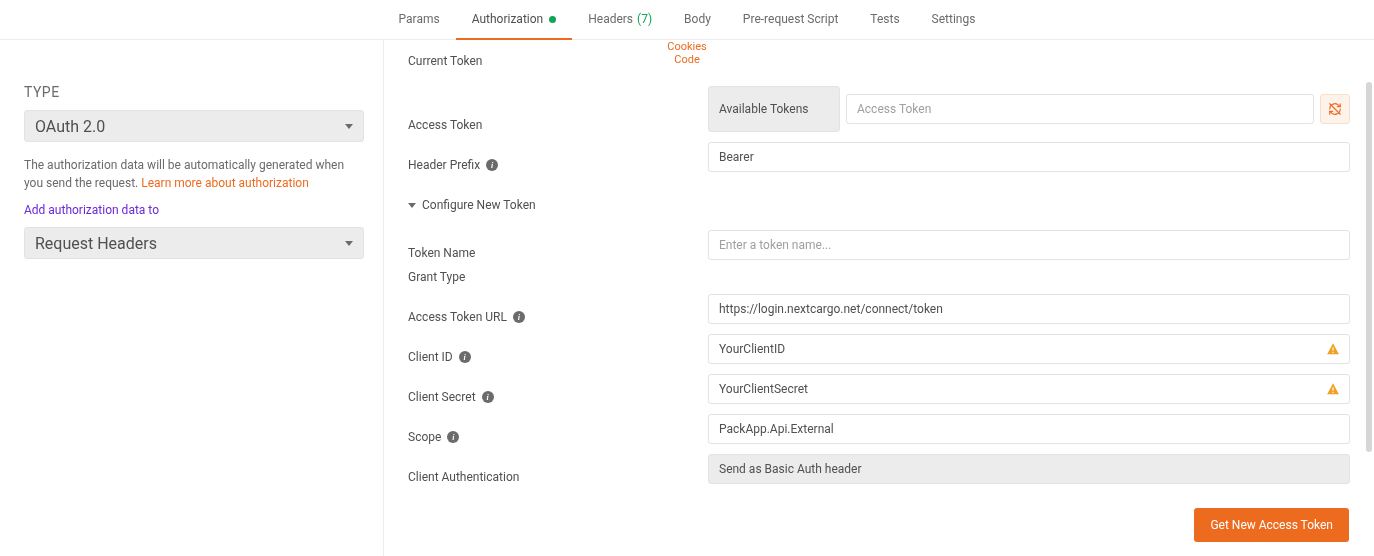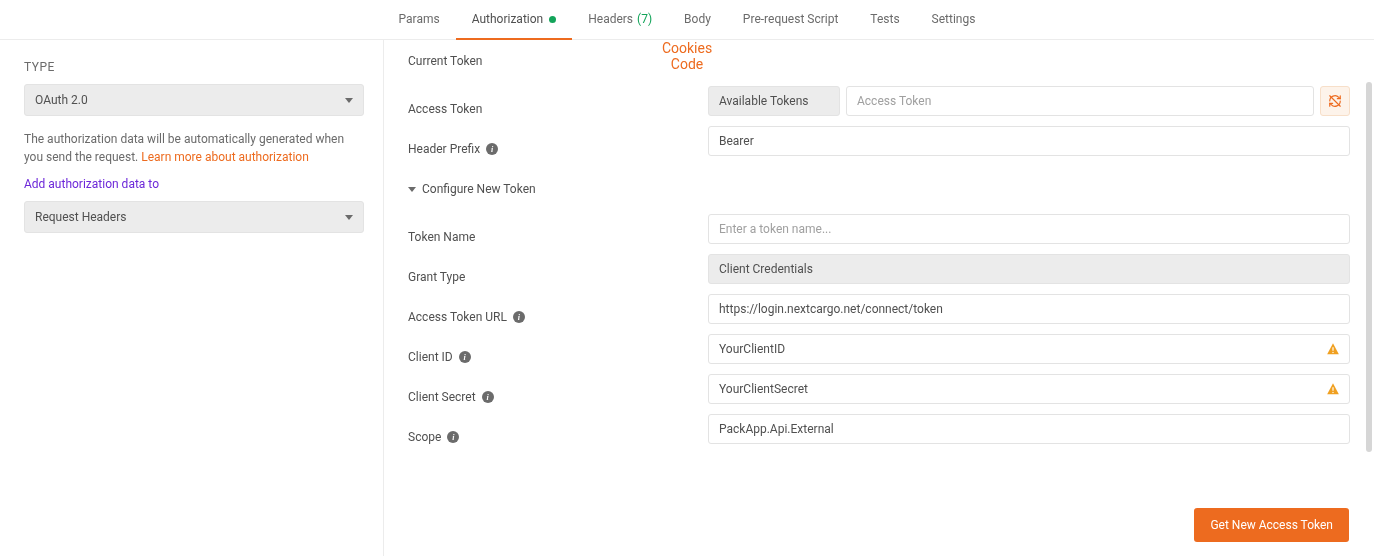--- a/index.html
+++ b/index.html
@@ -35,51 +35,52 @@
   .tab.active {
     color: #505050;
     border-bottom: 2px solid #ed6b1f;
   }
   .tab .dot {
     width: 7px; height: 7px; border-radius: 50%;
     background: #13a45a; margin-left: 6px;
   }
   .tab .count { color: #13a45a; margin-left: 4px; }
   .tabbar .spacer { flex: 1; }
-  .link-orange { color: #ed6b1f; cursor: pointer; padding: 0 8px; font-size: 14px; }
+  .link-orange { color: #ed6b1f; cursor: pointer; padding: 0 8px; font-size: 11px; }
 
   .body-area {
     display: flex;
     height: 516px;
     position: relative;
   }
   .sidebar {
     width: 384px;
     border-right: 1px solid #ececec;
     padding: 20px 24px;
   }
   .label-small {
-    font-size: 12px;
+    font-size: 14px;
     letter-spacing: 0.5px;
     color: #6b6b6b;
     margin-bottom: 10px;
+    margin-top: 24px;
   }
   .select {
     width: 340px;
     height: 32px;
     background: #ececec;
     border: 1px solid #e3e3e3;
     border-radius: 3px;
     display: flex;
     align-items: center;
     padding: 0 10px;
     justify-content: space-between;
     color: #505050;
     cursor: pointer;
-    font-size: 12px;
+    font-size: 16px;
   }
   .select .caret {
     width: 0; height: 0;
     border-left: 4px solid transparent;
     border-right: 4px solid transparent;
     border-top: 5px solid #6b6b6b;
   }
   .sidebar-desc {
     margin-top: 14px;
     font-size: 12px;
@@ -141,21 +142,21 @@
     border: 1px solid #e3e3e3;
     border-radius: 3px;
     padding: 0 10px;
     font-size: 12px;
     color: #505050;
     background: #fff;
     font-family: inherit;
   }
   .input::placeholder { color: #a0a0a0; }
   .select-small {
-    height: 30px;
+    height: 46px;
     background: #ececec;
     border: 1px solid #e3e3e3;
     border-radius: 3px;
     display: flex;
     align-items: center;
     padding: 0 10px;
     justify-content: space-between;
     color: #505050;
     cursor: pointer;
     font-size: 12px;
@@ -299,26 +300,20 @@
 
       <div class="form-row">
         <div class="form-label">Token Name</div>
         <div class="form-field">
           <input class="input" style="flex: 1 1 0%;" placeholder="Enter a token name...">
         </div>
       </div>
 
       <div class="form-row">
         <div class="form-label">Grant Type</div>
-        <div class="form-field">
-          <div class="select-wide">
-            <span>Client Credentials</span>
-            <span class="caret"></span>
-          </div>
-        </div>
       </div>
 
       <div class="form-row">
         <div class="form-label">
           <span>Access Token URL</span>
           <span class="info-icon">i</span>
         </div>
         <div class="form-field">
           <input class="input" style="flex: 1 1 0%;" value="https://login.nextcargo.net/connect/token">
         </div>
@@ -365,19 +360,28 @@
       <div class="form-row">
         <div class="form-label">
           <span>Scope</span>
           <span class="info-icon">i</span>
         </div>
         <div class="form-field">
           <input class="input" style="flex: 1 1 0%;" value="PackApp.Api.External">
         </div>
       </div>
 
+      <div class="form-row">
+        <div class="form-label">Client Authentication</div>
+        <div class="form-field">
+          <div class="select-wide">
+            <span>Send as Basic Auth header</span>
+            <span class="caret"></span>
+          </div>
+        </div>
+      </div>
     </div>
 
     <button class="primary-btn">Get New Access Token</button>
   </div>
 
   <div class="scrollbar"></div>
 </div>
 
 </body></html>

